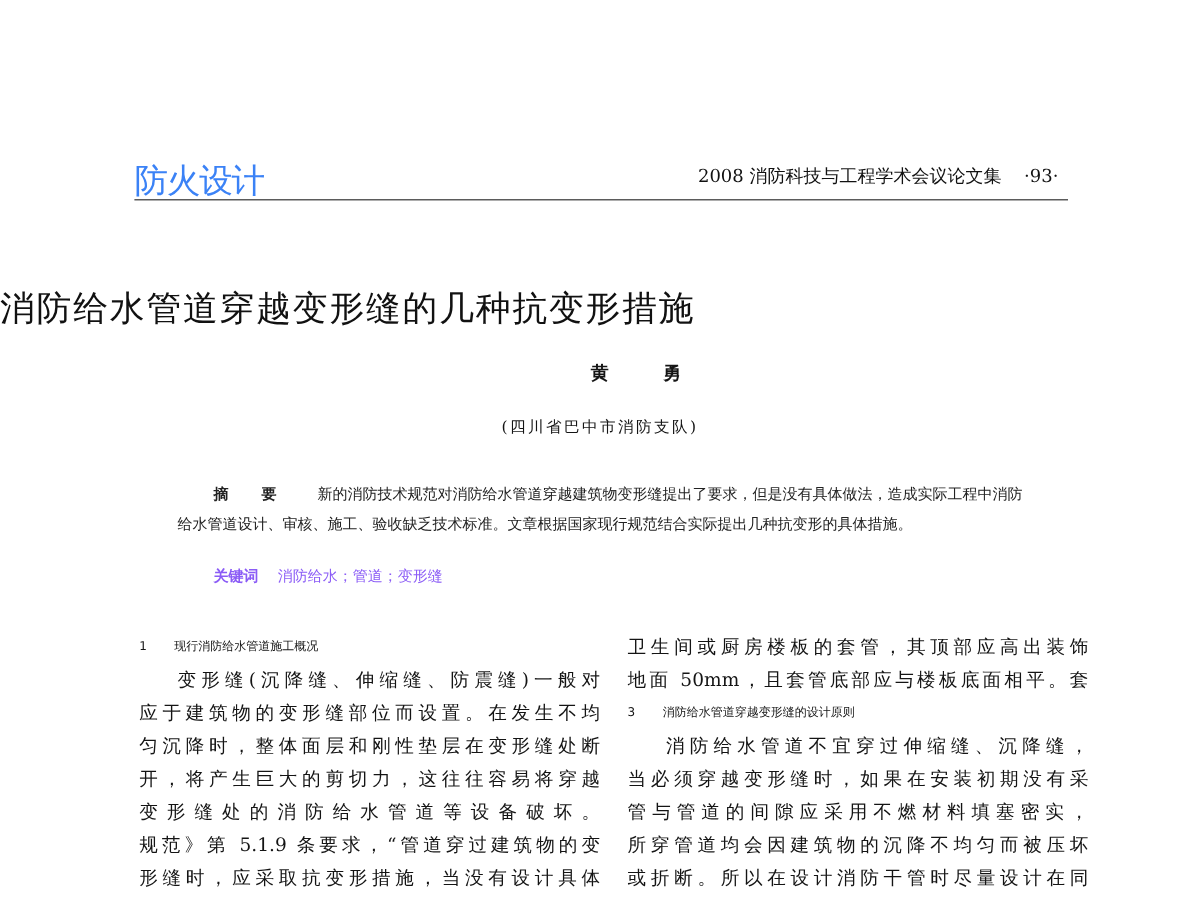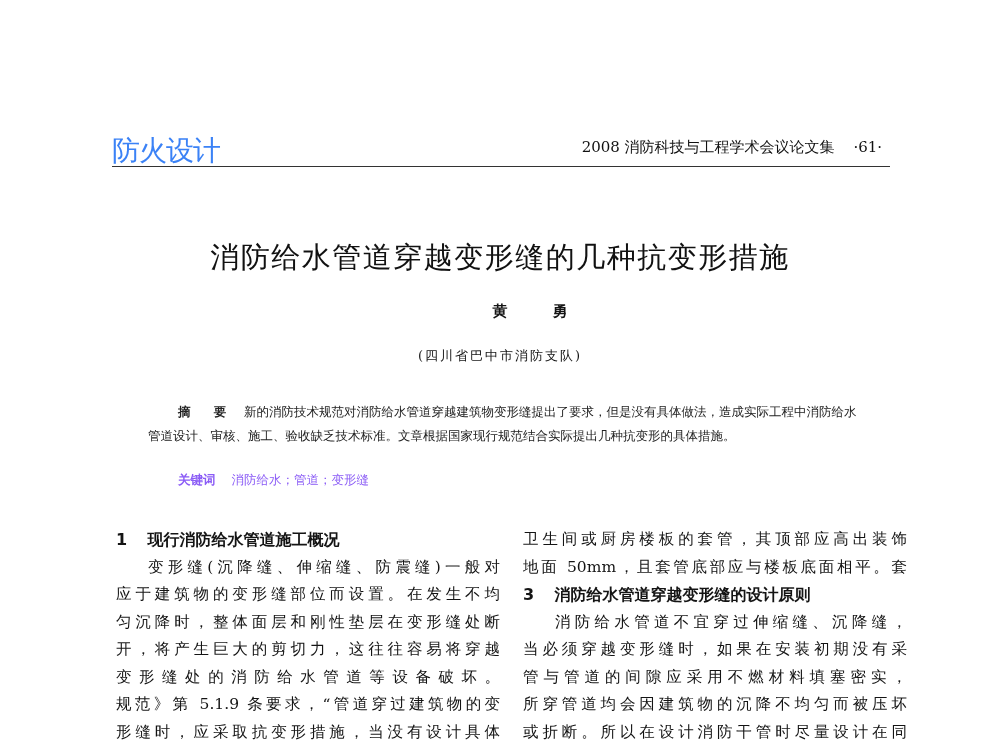--- a/index.html
+++ b/index.html
@@ -40,21 +40,21 @@
       color: #111;
     }
     .journal-info .page-num {
       margin-left: 14px;
     }
     .title {
       position: absolute;
       left: 0;
       width: 1000px;
       top: 238px;
-      text-align: center;
+      text-align: left;
       font-family: "DejaVu Sans", "Liberation Sans", sans-serif;
       font-size: 29px;
       letter-spacing: 1.5px;
       color: #111;
     }
     .author {
       position: absolute;
       left: 0;
       width: 1000px;
       top: 302px;
@@ -77,24 +77,24 @@
       position: absolute;
       left: 148px;
       top: 400px;
       width: 710px;
       font-size: 12.5px;
       line-height: 24px;
       text-indent: 30px;
       color: #222;
     }
     .abstract .label {
-      font-family: Liberation Serif, serif;
+      font-family: Liberation Mono, monospace;
       font-weight: bold;
       letter-spacing: 10px;
-      margin-right: 4px;
+      margin-right: 20px;
     }
     .keywords {
       position: absolute;
       left: 178px;
       top: 472px;
       font-size: 12.5px;
       color: #8b5cf6;
     }
     .keywords .label {
       font-family: "DejaVu Sans", "Liberation Sans", sans-serif;
@@ -114,35 +114,35 @@
       white-space: nowrap;
       text-align: justify;
       text-align-last: justify;
       height: 27.5px;
       overflow: hidden;
     }
     .col-line.indent { padding-left: 32px; }
     .col-line.last { text-align-last: left; }
     .heading {
       font-family: "DejaVu Sans", "Liberation Sans", sans-serif;
-      font-weight: bold;
-      font-size: 16px;
+      font-weight: normal;
+      font-size: 10px;
       white-space: nowrap;
       height: 27.5px;
     }
     .heading .num { display: inline-block; width: 26px; }
   </style>
 </head>
 <body>
 
 <div class="page-header">
   <span class="section-name">防火设计</span>
   <span class="journal-info">
     <span>2008 消防科技与工程学术会议论文集</span>
-    <span class="page-num">·61·</span>
+    <span class="page-num">·93·</span>
   </span>
 </div>
 
 <div class="title">消防给水管道穿越变形缝的几种抗变形措施</div>
 <div class="author">黄 勇</div>
 <div class="affiliation">(四川省巴中市消防支队)</div>
 
 <div class="abstract">
   <span class="label">摘 要</span>
   <span>新的消防技术规范对消防给水管道穿越建筑物变形缝提出了要求，但是没有具体做法，造成实际工程中消防给水管道设计、审核、施工、验收缺乏技术标准。文章根据国家现行规范结合实际提出几种抗变形的具体措施。</span>

